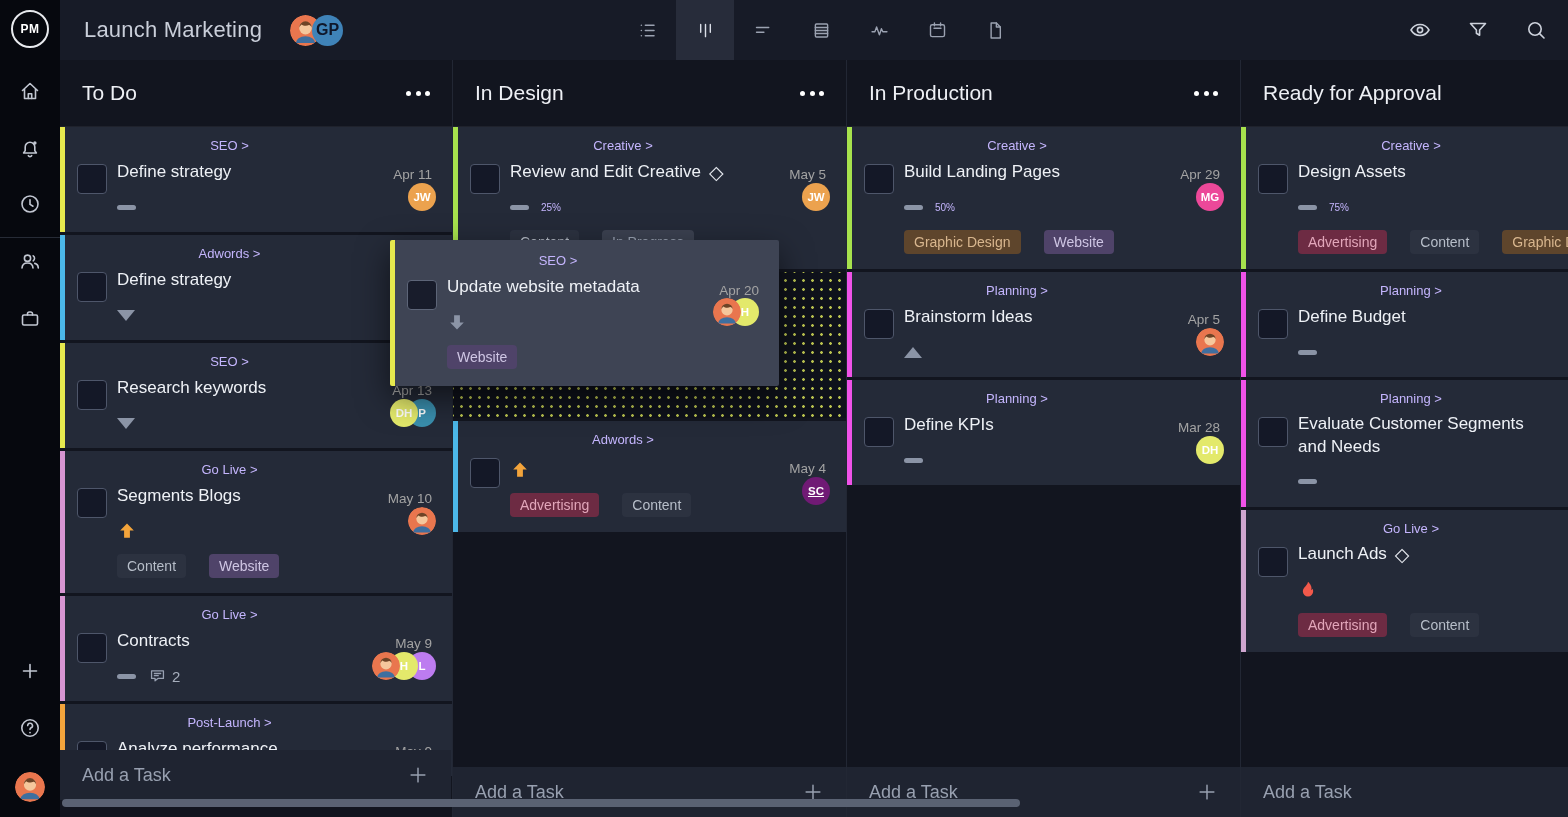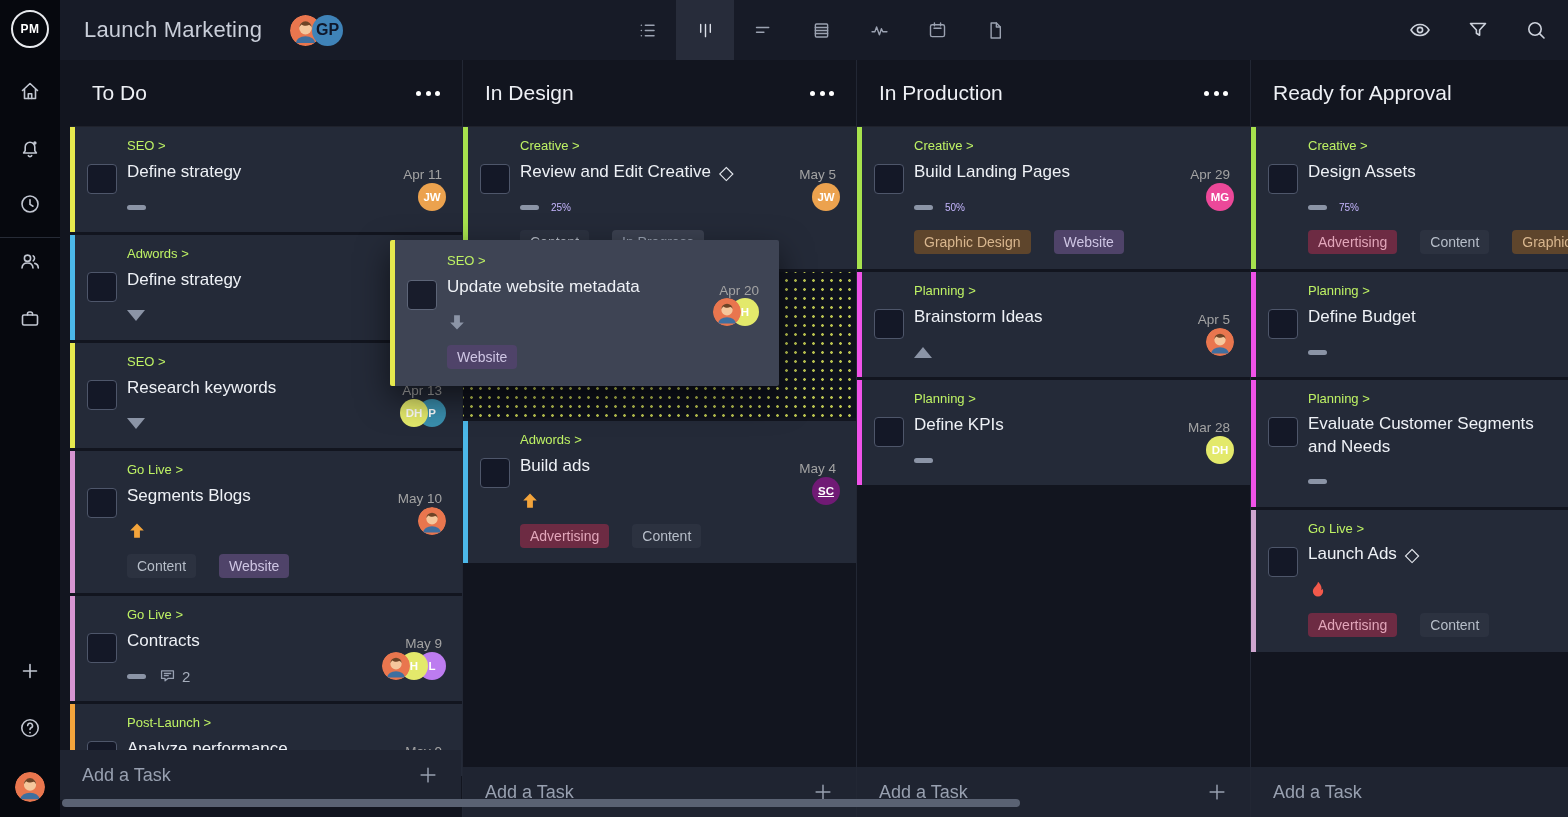--- a/index.html
+++ b/index.html
@@ -22,33 +22,33 @@
   .tb-av+.tb-av{margin-left:-9px;}
   .tb-tabs{position:absolute;left:558px;top:0;height:60px;display:flex;}
   .tab{width:58px;height:60px;display:flex;align-items:center;justify-content:center;color:#9ba2b1;cursor:pointer;}
   .tab.active{background:#272c3a;color:#dbdfe8;}
   .tab svg{width:21px;height:21px;}
   .tb-actions{position:absolute;right:0;top:0;height:60px;display:flex;align-items:center;gap:34px;padding-right:20px;}
   .action{width:24px;height:24px;color:#cdd2dc;cursor:pointer;}
   
   .board{position:absolute;left:60px;top:60px;width:1508px;height:757px;display:flex;overflow:hidden;}
   .col{flex:none;width:393px;border-right:1px solid #222734;position:relative;display:flex;flex-direction:column;}
-  .col:first-child{width:392px;padding-left:10px;}
+  .col:first-child{width:392px;}
   .col-header{height:66px;flex:none;display:flex;align-items:center;padding:0 22px;border-bottom:1px solid rgba(255,255,255,.06);}
   .col-title{margin:0;font-size:21px;font-weight:500;color:#eef0f5;}
   .col-menu{margin-left:auto;display:flex;gap:4.5px;cursor:pointer;padding:6px 0;}
   .col-menu i{width:5px;height:5px;border-radius:50%;background:#fff;display:block;}
   .col-body{display:flex;flex-direction:column;gap:3px;overflow:hidden;flex:1;}
   .col-footer{height:50px;flex:none;background:#1f2431;display:flex;align-items:center;padding:0 22px;
               color:#98a0b0;font-size:18px;margin-top:3px;cursor:pointer;}
   .col-footer.fixed{position:absolute;left:0;right:1px;bottom:17px;margin:0;z-index:5;}
   .col-footer .plus{margin-left:auto;width:22px;height:22px;color:#98a0b0;}
   
   .card{position:relative;background:#242a38;border-left:5px solid #888;padding:11px 110px 15px 52px;flex:none;}
-  .crumb{font-size:13px;color:#bef264;margin-bottom:7px;}
+  .crumb{font-size:13px;color:#c4b5fd;margin-bottom:7px;text-align:center;}
   .checkbox{position:absolute;left:12px;top:37px;width:28px;height:28px;background:#141827;border:1px solid #4e566a;border-radius:4px;}
   .trow{display:flex;align-items:center;gap:8px;min-height:24px;}
   .ttl{font-size:17px;color:#eef1f6;line-height:1.35;}
   .milestone{font-size:19px;color:#e9ecf2;line-height:1;}
   .date{position:absolute;right:20px;top:40px;font-size:13.5px;color:#a3a3a3;}
   .meta{display:flex;align-items:center;gap:12px;margin-top:13px;min-height:20px;}
   .p-dash{width:19px;height:5px;border-radius:2.5px;background:#8b94a6;display:block;}
   .p-tri-down{width:0;height:0;border-left:9px solid transparent;border-right:9px solid transparent;border-top:11px solid #8b94a6;}
   .p-tri-up{width:0;height:0;border-left:9px solid transparent;border-right:9px solid transparent;border-bottom:11px solid #8b94a6;}
   .p-svg{width:20px;height:20px;display:block;}
@@ -386,23 +386,20 @@
               <span class="tag" style="background: rgb(59, 65, 80); color: rgb(153, 162, 178);">In Progress</span>
             </div>
             <div class="avs">
               <span class="av" style="background: rgb(236, 162, 78); z-index: 1;">JW</span>
             </div>
           </article>
           <div class="drop-zone"></div>
           <article class="card" style="border-left-color: rgb(76, 184, 233);">
             <div class="crumb">Adwords &gt;</div>
             <div class="checkbox"></div>
-            <div class="trow">
-              <span class="ttl">Build ads</span>
-            </div>
             <span class="date">May 4</span>
             <div class="meta">
               <span class="p-svg">
                 <svg viewBox="0 0 20 20">
                   <path d="M10 2.5 16.8 9.5h-3.9v7.2H7.1V9.5H3.2z" fill="#f3a43b"></path>
                 </svg>
               </span>
             </div>
             <div class="tags">
               <span class="tag" style="background: rgb(109, 43, 67); color: rgb(226, 166, 186);">Advertising</span>

